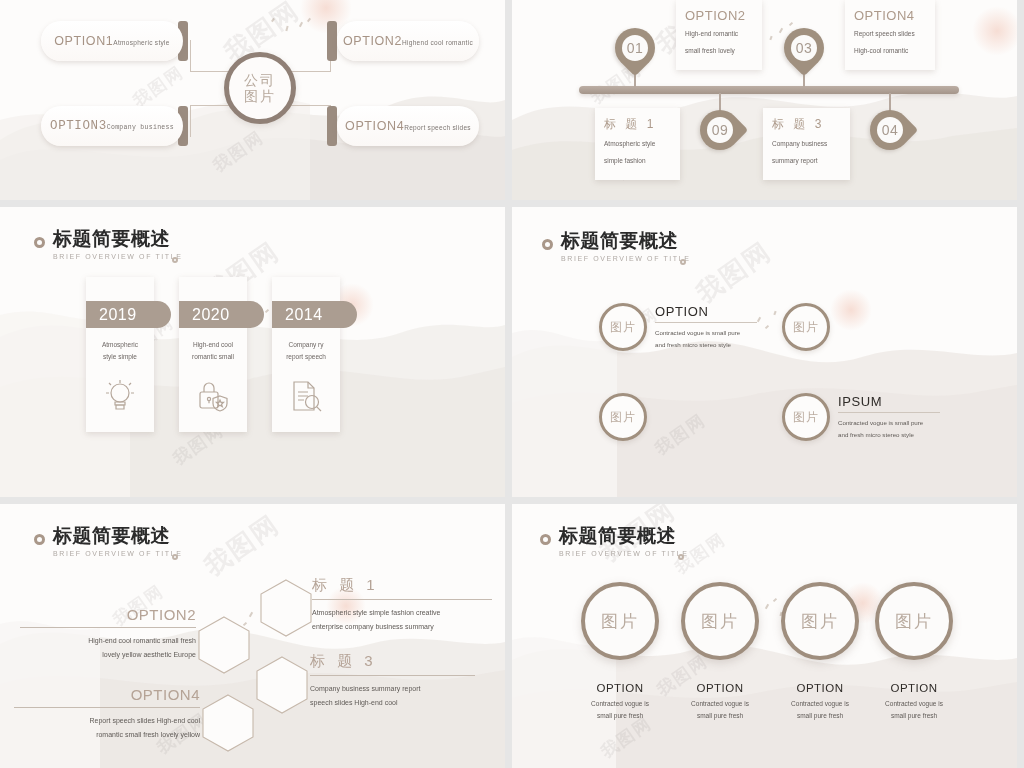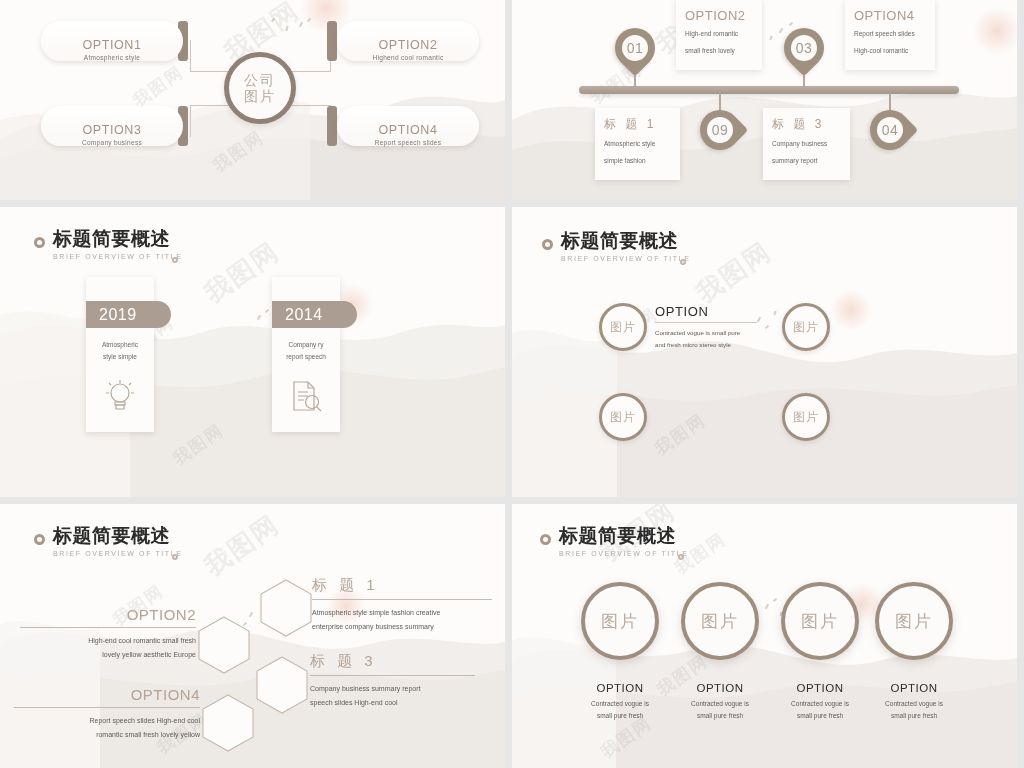--- a/index.html
+++ b/index.html
@@ -69,22 +69,22 @@
     left: 138px; top: 28px;
   }
 
   
   .s1 .pill {
     position: absolute;
     width: 142px; height: 40px;
     background: linear-gradient(180deg,#ffffff 0%, #fbf8f6 100%);
     border-radius: 20px;
     box-shadow: 0 2px 5px rgba(140,125,115,.22);
-    display: flex; flex-direction: column;
-    align-items: center; justify-content: flex-end;
+    display: flex; flex-direction: row;
+    align-items: center; justify-content: center;
   }
   .s1 .pill .cap { font-size: 12.5px; color: #a69385; letter-spacing: .6px; }
   .s1 .pill .sub { font-size: 6.5px; color: #7d7672; margin-top: 2px; letter-spacing:.3px;}
   .s1 .tab {
     position: absolute; width: 10px; height: 40px;
     background: #9b8c80; border-radius: 3px;
   }
   .s1 .center {
     position: absolute; left: 224px; top: 52px;
     width: 72px; height: 72px; border-radius: 50%;
@@ -232,21 +232,21 @@
       <div class="sub">Atmospheric  style</div>
     </div>
 
     <div class="tab" style="left:327px;top:21px;"></div>
     <div class="pill" style="left:337px;top:21px;">
       <div class="cap">OPTION2</div>
       <div class="sub">Highend cool romantic</div>
     </div>
 
     <div class="tab" style="left:178px;top:106px;"></div>
-    <div class="pill" style="left:41px;top:106px;">
+    <div class="pill" style="left:41px;top:106px;font-family:Liberation Mono, monospace;">
       <div class="cap">OPTION3</div>
       <div class="sub">Company  business</div>
     </div>
 
     <div class="tab" style="left:327px;top:106px;"></div>
     <div class="pill" style="left:337px;top:106px;">
       <div class="cap">OPTION4</div>
       <div class="sub">Report speech slides</div>
     </div>
 
@@ -355,20 +355,37 @@
       <span class="ico">
         <svg width="34" height="36" viewBox="0 0 34 36" fill="none" stroke="#b5a79b" stroke-width="1.2">
           <circle cx="17" cy="15" r="9"></circle>
           <path d="M12 24 h10 v3 h-10 z"></path>
           <path d="M13 27 h8 v4 h-8 z"></path>
           <path d="M17 2 v3 M6 15 h-3 M31 15 h-3 M8 7 l-2-2 M26 7 l2-2"></path>
         </svg>
       </span>
     </div>
 
+    <div class="col" style="left:179px;">
+      <div class="yr">2020</div>
+      <p>
+        <span>High-end cool</span><br>
+        <span>romantic  small</span>
+      </p>
+      <span class="ico">
+        <svg width="36" height="36" viewBox="0 0 36 36" fill="none" stroke="#b5a79b" stroke-width="1.2">
+          <rect x="5" y="14" width="18" height="16" rx="2"></rect>
+          <path d="M9 14 v-4 a5 5 0 0 1 10 0 v4"></path>
+          <circle cx="14" cy="21" r="1.6"></circle>
+          <path d="M14 22.6 v2.6"></path>
+          <path d="M25 18 l7 2.5 v5 c0 4-3.5 6.5-7 7.5 -3.5-1-7-3.5-7-7.5 v-5 z"></path>
+          <path d="M25 22 l1 2.4 h2.5 l-2 1.8 .8 2.5 -2.3-1.5 -2.3 1.5 .8-2.5 -2-1.8 h2.5 z"></path>
+        </svg>
+      </span>
+    </div>
 
     <div class="col" style="left:272px;">
       <div class="yr">2014</div>
       <p>
         <span>Company ry</span><br>
         <span>report speech</span>
       </p>
       <span class="ico">
         <svg width="36" height="36" viewBox="0 0 36 36" fill="none" stroke="#b5a79b" stroke-width="1.2">
           <path d="M6 4 h14 l6 6 v22 h-20 z"></path>
@@ -420,20 +437,26 @@
     <div class="item" style="left:270px;top:96px;">
       <div class="circ">图片</div>
     </div>
 
     <div class="item" style="left:87px;top:186px;">
       <div class="circ">图片</div>
     </div>
 
     <div class="item" style="left:270px;top:186px;">
       <div class="circ">图片</div>
+      <div class="txt">
+        <div class="cap">IPSUM</div>
+        <div class="rule"></div>
+        <p>Contracted  vogue is  small pure</p>
+        <p>and fresh micro  stereo style</p>
+      </div>
     </div>
   </div>
 
   <div class="slide s5">
     <div class="bg">
       <svg viewBox="0 0 505 268" preserveAspectRatio="none">
         <path d="M0,140 C60,110 110,150 180,130 C250,110 300,160 370,140 C420,126 470,146 505,138 L505,268 L0,268 Z" fill="#f0ece9" opacity=".9"></path>
         <path d="M0,180 C80,156 160,196 250,176 C340,156 400,186 470,172 L505,166 L505,268 L0,268 Z" fill="#e9e4e0" opacity=".5"></path>
         <path d="M0,120 C40,110 56,132 100,124 L100,268 L0,268 Z" fill="#f8f6f4" opacity=".85"></path>
       </svg>

